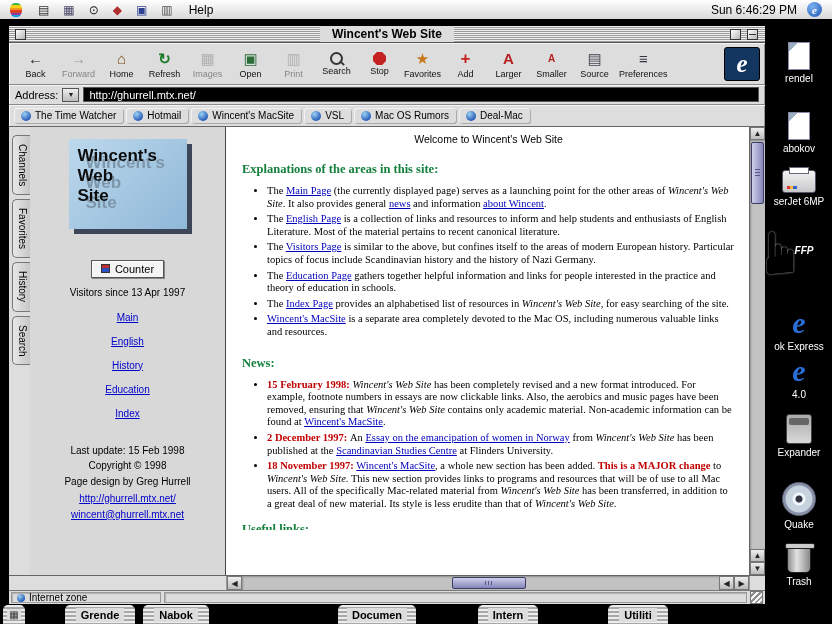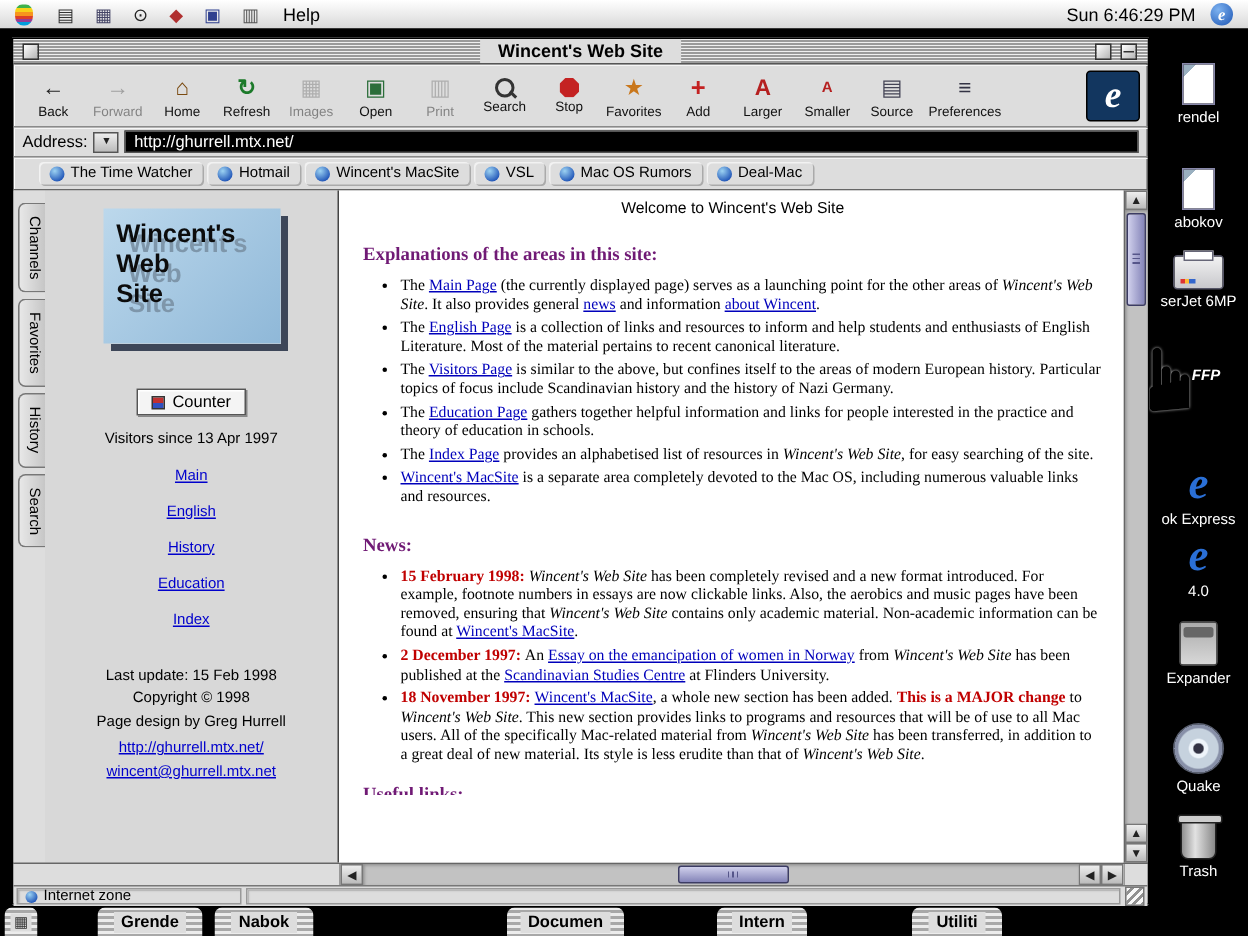--- a/index.html
+++ b/index.html
@@ -52,21 +52,21 @@
   .ic-prefs::before{content:"≡";color:#334;font-weight:bold}
   .ie-logo{width:36px;height:34px;background:#12365f;color:#fff;display:flex;align-items:center;justify-content:center;font-size:25px;font-weight:bold;font-style:italic;border:1px solid #000;border-radius:3px;font-family:"Liberation Serif",serif;flex:none}
 
   
   .addressbar{height:20px;flex:none;display:flex;align-items:center;padding:0 6px;gap:4px;border-bottom:1px solid #8a8a8a;box-shadow:inset 0 1px 0 #f5f5f5}
   .addr-label{font-size:11px;color:#000}
   .addr-drop{width:17px;height:14px;background:linear-gradient(#eee,#bbb);border:1px solid #555;font-size:7px;display:flex;align-items:center;justify-content:center;color:#222}
   .addr-field{flex:1;height:15px;background:#000;color:#fff;font-size:11px;line-height:14px;padding:0 5px;border:1px solid #555;white-space:nowrap;overflow:hidden}
 
   
-  .favbar{height:22px;flex:none;display:flex;align-items:center;padding:0 17px;gap:3px;border-bottom:1px solid #666;box-shadow:inset 0 1px 0 #f5f5f5}
+  .favbar{height:22px;flex:none;display:flex;align-items:center;padding:0 5px;gap:3px;border-bottom:1px solid #666;box-shadow:inset 0 1px 0 #f5f5f5}
   .fav-btn{display:flex;align-items:center;gap:4px;padding:2px 7px;font-size:10px;color:#000;background:#ddd;box-shadow:inset 1px 1px 0 #f2f2f2,1px 1px 0 #aaa;border-radius:3px;white-space:nowrap}
   .globe{width:10px;height:10px;border-radius:50%;background:radial-gradient(circle at 35% 30%,#9cd2f2,#2257b8 75%);flex:none}
   .globe.small{width:8px;height:8px}
 
   
   .content-row{display:flex;height:448px;flex:none}
   .tabstrip{width:21px;background:#ddd;padding-top:8px;display:flex;flex-direction:column;gap:4px}
   .vtab{writing-mode:vertical-rl;font-size:10px;color:#000;padding:8px 2px;background:linear-gradient(90deg,#e8e8e8,#c6c6c6);border:1px solid #777;border-right:none;border-radius:5px 0 0 5px;margin-left:3px}
 
   
@@ -81,21 +81,21 @@
   .visitors{font-size:10px;margin-top:9px;color:#000}
   #side-links{margin-top:14px}
   .side-link{font-size:10px;color:#0000cc;text-decoration:underline;margin:13px 0}
   .side-footer{margin-top:24px;font-size:10px;line-height:1.55;color:#000}
   .side-footer-links{margin-top:2px;font-size:10px;line-height:1.55}
   .side-foot-link{color:#0000cc;text-decoration:underline}
 
   
   .main{flex:1;background:#fff;overflow:hidden;padding:6px 14px 0 16px;font-family:"Liberation Serif",serif;position:relative}
   .welcome{text-align:center;font-size:10.5px;color:#000;font-family:"Liberation Sans",sans-serif}
-  .sec-heading{display:block;color:#701a75;font-weight:bold;font-size:12.5px;margin:17px 0 8px}
+  .sec-heading{display:block;color:#15803d;font-weight:bold;font-size:12.5px;margin:17px 0 8px}
   ul.bullets{margin:0 0 2px 25px}
   ul.bullets li{font-size:10.5px;line-height:1.2;margin-bottom:3px;color:#000}
   .lnk{color:#0000bb;text-decoration:underline}
   .ital{font-style:italic}
   .rednote{color:#c00000;font-weight:bold}
   .partial-clip{height:8px;overflow:hidden;margin-top:12px}
   .partial-clip .sec-heading{margin:0}
 
   
   .vscroll{width:16px;background:#c6c6c6;border-left:1px solid #666;display:flex;flex-direction:column;flex:none}

